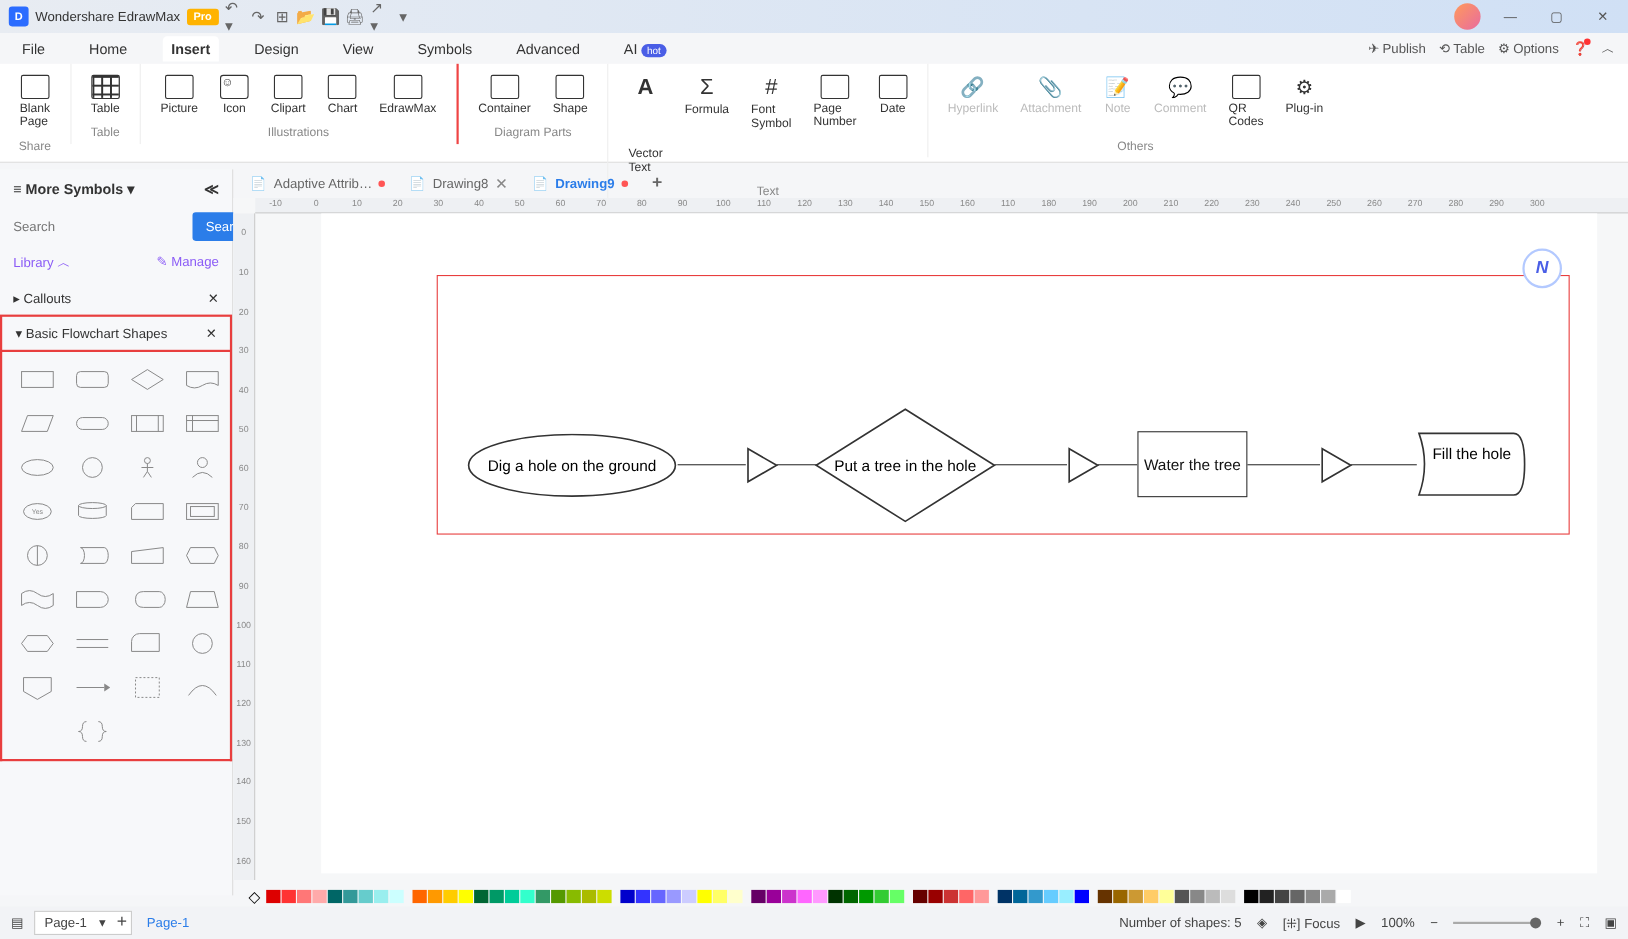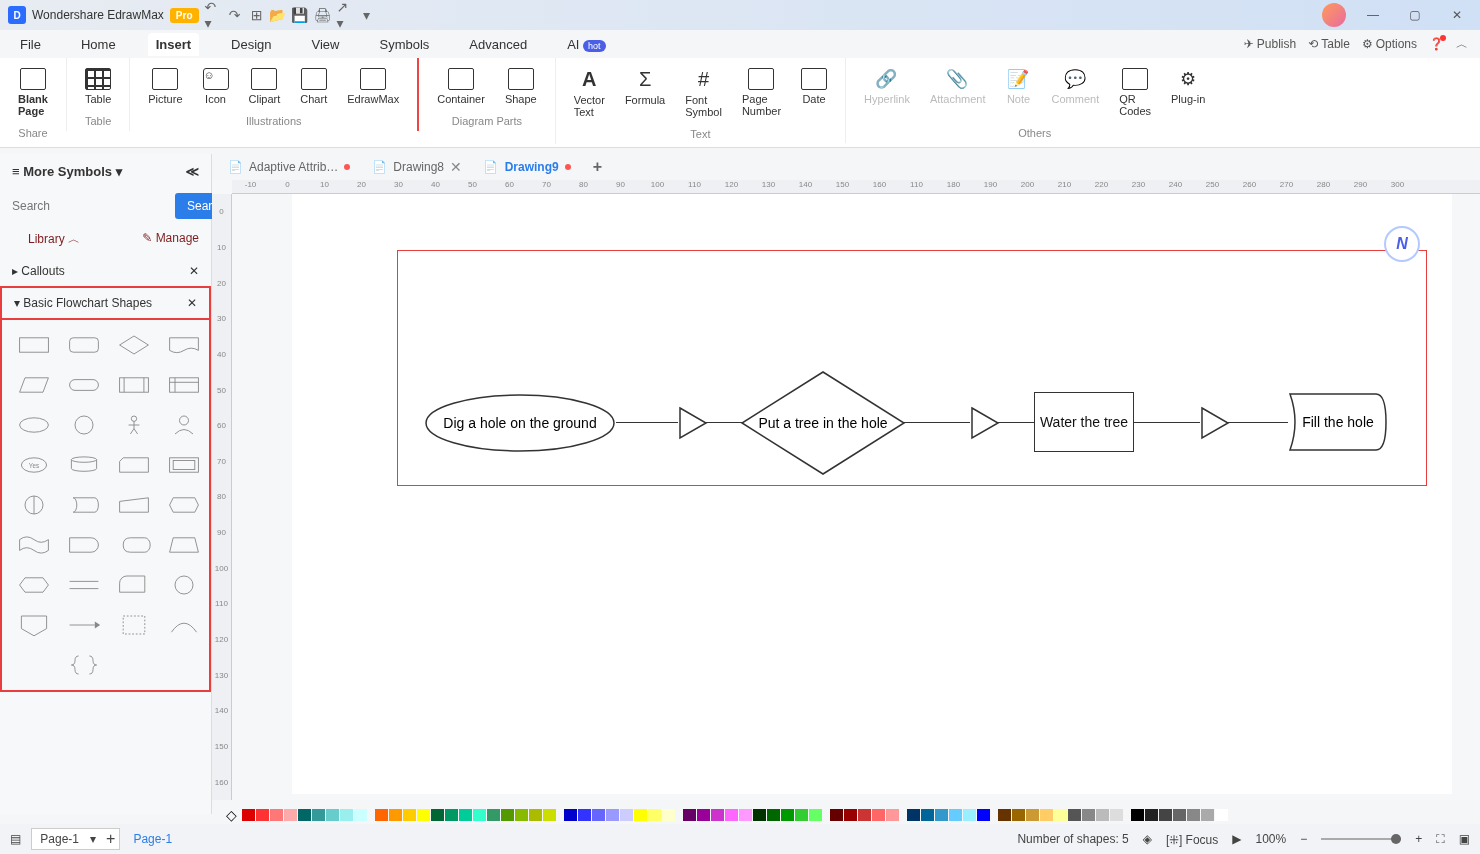--- a/index.html
+++ b/index.html
@@ -40,21 +40,21 @@
 .doc-tab.active { color: #2b7de9; font-weight: 600; }
 .doc-close { font-size: 14px; color: #888; cursor: pointer; }
 .doc-dot { width: 6px; height: 6px; border-radius: 50%; background: #f55; }
 
 
 .left-panel { position: absolute; left: 0; top: 154px; width: 212px; bottom: 40px; background: #f7f8fa; border-right: 1px solid #ddd; }
 .panel-header { display: flex; align-items: center; justify-content: space-between; padding: 10px 12px; font-size: 13px; font-weight: 600; color: #333; }
 .search-row { display: flex; padding: 4px 8px; gap: 4px; }
 .search-input { flex: 1; border: none; background: transparent; padding: 6px 4px; font-size: 12px; color: #666; outline: none; }
 .search-btn { background: #2b7de9; color: #fff; border: none; padding: 5px 12px; border-radius: 3px; font-size: 12px; cursor: pointer; }
-.lib-row { display: flex; justify-content: space-between; padding: 8px 12px; font-size: 12px; color: #7f1d1d; margin-left: 16px; }
+.lib-row { display: flex; justify-content: space-between; padding: 8px 12px; font-size: 12px; color: #8b5cf6; }
 .section-head { display: flex; justify-content: space-between; align-items: center; padding: 8px 12px; font-size: 12px; color: #333; cursor: pointer; }
 .section-head.hl { border: 2px solid #e83e3e; }
 .shapes-grid { display: grid; grid-template-columns: repeat(4, 1fr); gap: 10px; padding: 10px 12px; border: 2px solid #e83e3e; border-top: none; }
 .shape-cell { width: 40px; height: 30px; display: flex; align-items: center; justify-content: center; position: relative; }
 .shape-cell svg { width: 36px; height: 26px; }
 
 
 .canvas-area { position: absolute; left: 212px; top: 180px; right: 0; bottom: 54px; background: #f6f7f8; overflow: hidden; }
 .ruler-h { position: absolute; left: 20px; top: 0; right: 0; height: 14px; background: #eef0f3; border-bottom: 1px solid #ccc; display: flex; font-size: 8px; color: #888; }
 .ruler-h span { width: 37px; text-align: center; }
@@ -132,21 +132,21 @@
     <span class="menu-right-item" style="position:relative;">❓<span class="notif-dot"></span></span>
     <span class="menu-right-item">︿</span>
   </div>
 </div>
 
 <div class="ribbon">
   <div class="ribbon-group">
     <div class="ribbon-buttons">
       <div class="ribbon-btn">
           <div class="ribbon-icon"></div>
-          <span style="white-space:pre-line;font-weight:bold;">Blank
+          <span style="white-space:pre-line;">Blank
 Page</span>
         </div>
     </div>
     <div class="ribbon-label">Share</div>
   </div>
   <div class="ribbon-group" style="border-left:1px solid #eee;">
     <div class="ribbon-buttons">
       <div class="ribbon-btn">
           <div class="ribbon-icon" style="background:linear-gradient(#333 2px,transparent 2px),linear-gradient(90deg,#333 2px,transparent 2px);background-size:8px 8px;"></div>
           <span>Table</span>
@@ -189,21 +189,21 @@
           <div class="ribbon-icon"></div>
           <span>Shape</span>
         </div>
     </div>
     <div class="ribbon-label">Diagram Parts</div>
   </div>
   <div class="ribbon-group" style="border-left:1px solid #eee;">
     <div class="ribbon-buttons">
       <div class="ribbon-btn">
           <div style="font-size:20px;font-weight:bold;">A</div>
-          <span style="white-space:pre-line;">Vector
+          <span style="white-space:pre-line;margin-top:40px;">Vector
 Text</span>
         </div>
       <div class="ribbon-btn">
           <div style="font-size:20px;">Σ</div>
           <span>Formula</span>
         </div>
       <div class="ribbon-btn">
           <div style="font-size:20px;">#</div>
           <span style="white-space:pre-line;">Font
 Symbol</span>
@@ -544,21 +544,21 @@
 
     <div class="fc-connector-line" style="left:842px;top:228px;width:66px;"></div>
     <svg class="fc-arrow" style="left:908px;top:212px;width:30px;height:34px;">
         <polygon points="2,2 28,17 2,32" fill="#fff" stroke="#333" stroke-width="1.5"></polygon>
       </svg>
     <div class="fc-connector-line" style="left:936px;top:228px;width:60px;"></div>
 
     <svg style="position:absolute;left:996px;top:198px;width:100px;height:60px;">
       <path d="M 2 2 H 88 Q 98 2 98 30 Q 98 58 88 58 H 2 Q 12 30 2 2 Z" fill="#fff" stroke="#333" stroke-width="1.5"></path>
     </svg>
-    <div style="position:absolute;left:996px;top:198px;width:100px;height:60px;display:flex;align-items:center;justify-content:center;font-size:14px;text-align:center;">Fill the hole</div>
+    <div style="position:absolute;left:996px;top:188px;width:100px;height:60px;display:flex;align-items:center;justify-content:center;font-size:14px;text-align:center;">Fill the hole</div>
   </div>
 </div>
 
 <div class="ai-float">N</div>
 
 <div class="palette">
   <span style="font-size:14px;margin-right:4px;">◇</span>
   <div id="palette-colors" style="display:flex;gap:1px;">
       <div class="pal-sw" style="background: rgb(221, 0, 0);"></div>
       <div class="pal-sw" style="background: rgb(255, 51, 51);"></div>

